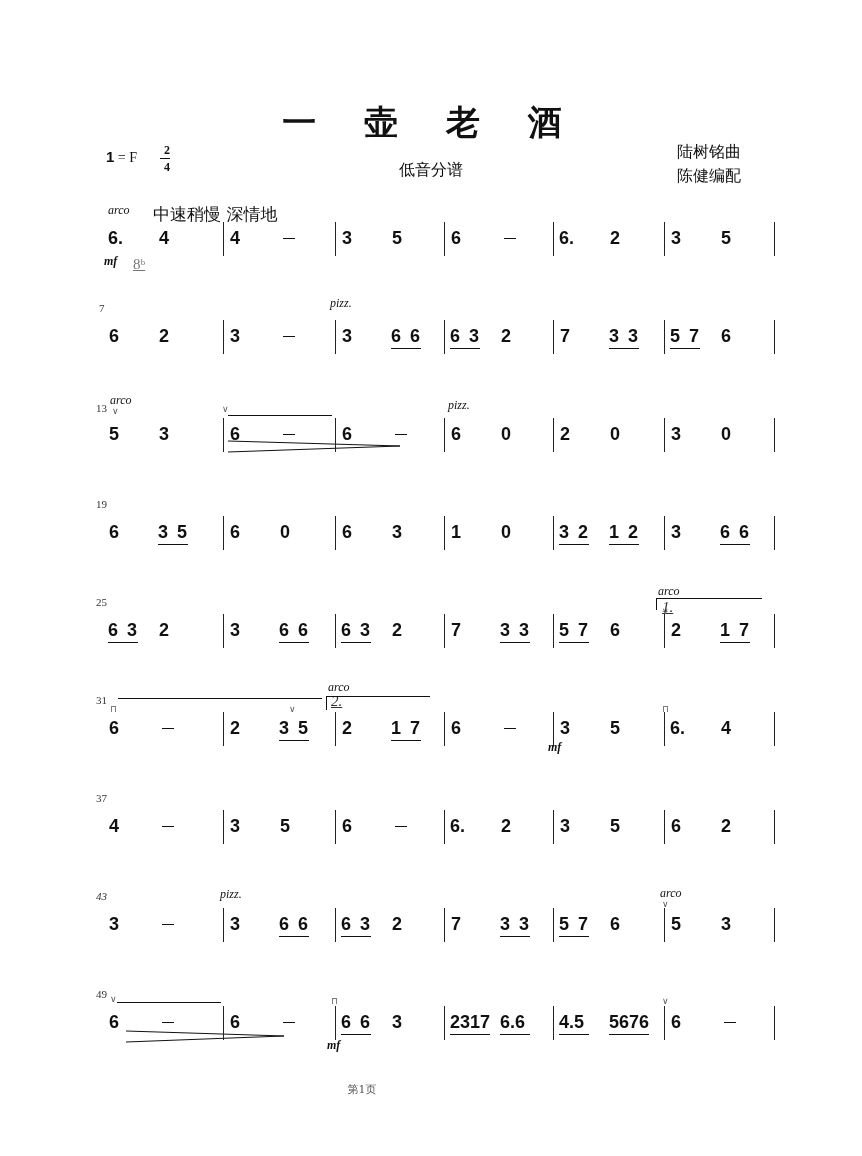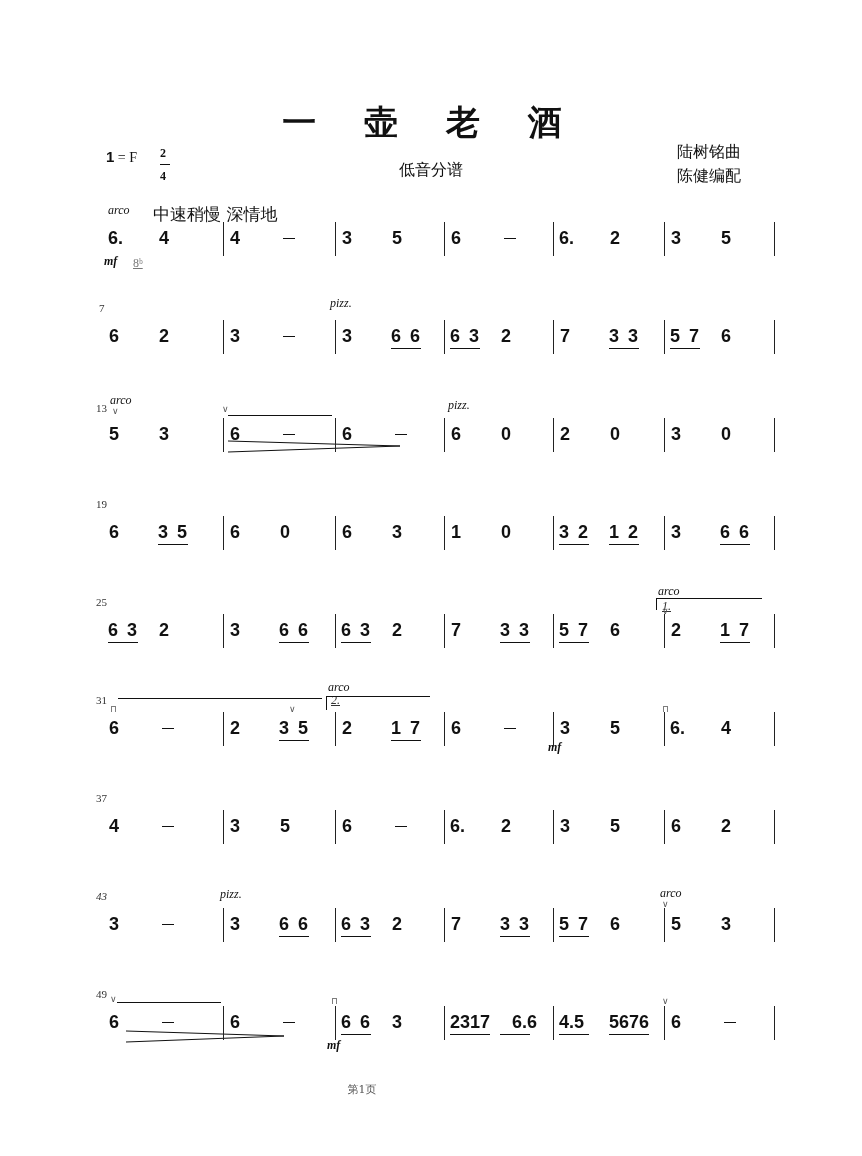--- a/index.html
+++ b/index.html
@@ -3,28 +3,28 @@
 <meta charset="utf-8">
 <style>
   html, body { margin: 0; padding: 0; background: #ffffff; }
   body { width: 862px; height: 1156px; position: relative; overflow: hidden;
          font-family: "DejaVu Serif", serif; color: #111; }
   .title { position: absolute; top: 100px; left: 0; width: 862px; text-align: center;
            font-size: 34px; letter-spacing: 18px; font-weight: bold; font-family: "DejaVu Serif", serif; }
   .key { position: absolute; top: 148px; left: 106px; font-size: 14px; font-family: "Liberation Serif", serif; }
   .key b { font-family: "Liberation Sans", sans-serif; font-size: 15px; }
   .timesig { position: absolute; top: 142px; left: 160px; font-size: 12px; font-weight: bold;
-             font-family: "Liberation Serif", serif; text-align: left; line-height: 22px; }
+             font-family: "Liberation Serif", serif; text-align: right; line-height: 16px; }
   .timesig .bar { display: block; border-top: 1px solid #111; width: 10px; margin: 0 auto; }
   .subtitle { position: absolute; top: 160px; left: 0; width: 862px; text-align: center; font-size: 16px; }
   .credits { position: absolute; top: 140px; left: 677px; font-size: 16px; line-height: 24px; }
   .tempo { position: absolute; top: 203px; left: 153px; font-size: 17px; font-family: "DejaVu Sans", sans-serif; }
   .expr { position: absolute; font-style: italic; font-size: 12px; font-family: "Liberation Serif", serif; }
   .dyn { position: absolute; font-style: italic; font-weight: bold; font-size: 12px; font-family: "Liberation Serif", serif; }
-  .small { position: absolute; font-size: 12px; color: #777; font-family: "Liberation Serif", serif; text-decoration: underline; }
+  .small { position: absolute; font-size: 15px; color: #777; font-family: "Liberation Serif", serif; text-decoration: underline; }
   .mnum { position: absolute; font-size: 11px; color: #333; font-family: "Liberation Serif", serif; }
   .row { position: absolute; left: 100px; width: 666px; height: 50px; }
   .barline { position: absolute; width: 1px; background: #222; height: 34px; top: 0; }
   .note { position: absolute; font-family: "Liberation Sans", sans-serif; font-weight: bold;
           font-size: 18px; line-height: 20px; top: 6px; text-align: center; min-width: 12px; }
   .ul { position: absolute; height: 1px; background: #111; }
   .dash { position: absolute; top: 16px; width: 12px; height: 1px; background: #111; }
   .footer { position: absolute; top: 1082px; left: 0; width: 724px; text-align: center; font-size: 11px; color: #555; }
   .hline { position: absolute; height: 1px; background: #111; }
   .vline { position: absolute; width: 1px; background: #111; }
@@ -285,21 +285,21 @@
       <div class="barline" style="left: 674px;"></div>
       <div class="note" style="left: 8px; letter-spacing: 0px;">6</div>
       <div class="dash" style="left: 62px;"></div>
       <div class="note" style="left: 129px; letter-spacing: 0px;">6</div>
       <div class="dash" style="left: 183px;"></div>
       <div class="note" style="left: 241px; letter-spacing: 2px;">6 6</div>
       <div class="ul" style="left: 241px; top: 28px; width: 30px;"></div>
       <div class="note" style="left: 291px; letter-spacing: 0px;">3</div>
       <div class="note" style="left: 350px; letter-spacing: 0px;">2317</div>
       <div class="ul" style="left: 350px; top: 28px; width: 40px;"></div>
-      <div class="note" style="left: 412px; letter-spacing: 0px;">6.6</div>
+      <div class="note" style="left: 400px; letter-spacing: 0px;">6.6</div>
       <div class="ul" style="left: 400px; top: 28px; width: 30px;"></div>
       <div class="note" style="left: 459px; letter-spacing: 0px;">4.5</div>
       <div class="ul" style="left: 459px; top: 28px; width: 30px;"></div>
       <div class="note" style="left: 509px; letter-spacing: 0px;">5676</div>
       <div class="ul" style="left: 509px; top: 28px; width: 40px;"></div>
       <div class="note" style="left: 570px; letter-spacing: 0px;">6</div>
       <div class="dash" style="left: 624px;"></div>
     </div>
   </div>
 

